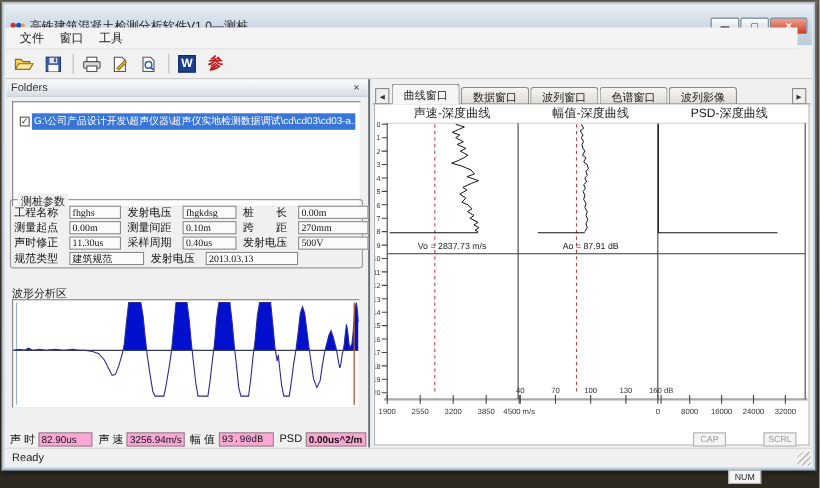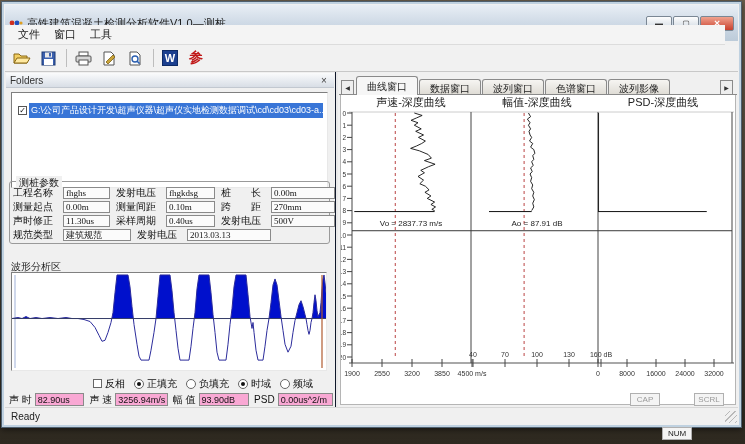--- a/index.html
+++ b/index.html
@@ -72,21 +72,21 @@
   .ctrl-row { position:absolute; left:88px; right:2px; top:305px; height:13px; display:flex; align-items:center; font-size:10px; color:#111; }
   .ctrl { display:flex; align-items:center; margin-right:9px; white-space:nowrap; }
   .cb { width:9px; height:9px; border:1px solid #666; background:#fff; margin-right:3px; }
   .rb { width:10px; height:10px; border:1px solid #666; border-radius:50%; background:#fff; margin-right:3px; position:relative; }
   .rb.sel::after { content:""; position:absolute; left:2px; top:2px; width:4px; height:4px; border-radius:50%; background:#111; }
 
   .read-row { position:absolute; left:4px; right:2px; top:320px; height:15px; display:flex; align-items:center; font-size:10px; color:#111; }
   .rlabel { margin-right:3px; white-space:nowrap; }
   .rbox { background:#f9a8d4; border:1px solid #8a8a8a; height:13px; font-size:9px; line-height:12px;
     padding:0 2px; margin-right:5px; white-space:nowrap; overflow:hidden; }
-  .rw52{width:52px;} .rw56{width:55px;} .rw53{width:53px;} .rw58{width:58px;}
+  .rw52{width:52px;} .rw56{width:55px;} .rw53{width:53px;font-family:Liberation Mono, monospace;} .rw58{width:58px;font-weight:bold;}
   .clipped { position:absolute; left:8px; top:335px; height:5px; overflow:hidden; font-size:8px; color:#666; }
 
   
   .right-pane { position:absolute; left:333px; right:0; top:0; bottom:0; background:#f0f0f0; }
   .tabstrip { position:absolute; left:1px; right:1px; top:3px; height:20px; display:flex; align-items:flex-end; }
   .tab-arrow { width:13px; height:15px; border:1px solid #8a8a8a; background:#eee; font-size:6px; color:#333;
     display:flex; align-items:center; justify-content:center; margin:0 2px 0 2px; }
   .tab-arrow.right { margin-left:auto; margin-right:4px; }
   .tab { height:16px; border:1px solid #8a8a8a; border-bottom:none; border-radius:3px 3px 0 0;
     background:linear-gradient(180deg,#f6f5f2,#dedbd4); font-size:10px; color:#222;
@@ -237,42 +237,20 @@
               </clipPath>
             </defs>
             <line x1="3" y1="2" x2="3" y2="96" stroke="#9fb0d8" stroke-width="1"></line>
             <polygon points="0,46 6,45 10,46 14,44 18,46 24,45 30,46 38,45 46,46 54,45 60,46 66,46 72,47 78,49 83,55 87,63 90,69 93,68 96,60 99,50 101,40 103,20 105,2 116,2 118,14 120,34 122,52 125,72 127,84 129,88 137,88 139,78 142,60 144,46 146,24 148,2 158,2 160,18 162,40 164,58 166,76 168,88 177,88 179,74 181,56 183,40 185,16 187,2 197,2 199,20 201,42 203,60 205,80 207,88 214,88 216,72 218,52 220,36 222,14 224,2 234,2 236,22 238,44 240,56 241,50 242,60 244,78 246,88 251,88 253,74 255,58 257,46 259,30 261,12 263,6 265,12 267,28 269,44 271,58 273,72 276,80 279,74 281,60 283,48 285,40 287,32 289,28 291,34 293,42 294,46 295,52 296,58 297,62 298,58 299,50 300,46 301,40 302,30 303,22 304,28 305,38 306,44 308,40 309,30 310,16 311,6 312,2 313,10 314,20 314,46 0,46" fill="#0010cc" clip-path="url(#wclip)"></polygon>
             <polyline points="0,46 6,45 10,46 14,44 18,46 24,45 30,46 38,45 46,46 54,45 60,46 66,46 72,47 78,49 83,55 87,63 90,69 93,68 96,60 99,50 101,40 103,20 105,2 116,2 118,14 120,34 122,52 125,72 127,84 129,88 137,88 139,78 142,60 144,46 146,24 148,2 158,2 160,18 162,40 164,58 166,76 168,88 177,88 179,74 181,56 183,40 185,16 187,2 197,2 199,20 201,42 203,60 205,80 207,88 214,88 216,72 218,52 220,36 222,14 224,2 234,2 236,22 238,44 240,56 241,50 242,60 244,78 246,88 251,88 253,74 255,58 257,46 259,30 261,12 263,6 265,12 267,28 269,44 271,58 273,72 276,80 279,74 281,60 283,48 285,40 287,32 289,28 291,34 293,42 294,46 295,52 296,58 297,62 298,58 299,50 300,46 301,40 302,30 303,22 304,28 305,38 306,44 308,40 309,30 310,16 311,6 312,2 313,10 314,20" fill="none" stroke="#2a2a9a" stroke-width="1"></polyline>
             <line x1="0" y1="46" x2="314" y2="46" stroke="#333a66" stroke-width="1"></line>
             <line x1="310" y1="2" x2="310" y2="96" stroke="#b05a30" stroke-width="1.2"></line>
           </svg>
       </div>
 
-      <div class="ctrl-row">
-        <span class="ctrl">
-            <span class="cb"></span>
-            <span>反相</span>
-          </span>
-        <span class="ctrl">
-            <span class="rb sel"></span>
-            <span>正填充</span>
-          </span>
-        <span class="ctrl">
-            <span class="rb"></span>
-            <span>负填充</span>
-          </span>
-        <span class="ctrl">
-            <span class="rb sel"></span>
-            <span>时域</span>
-          </span>
-        <span class="ctrl" style="margin-right:0">
-            <span class="rb"></span>
-            <span>频域</span>
-          </span>
-      </div>
 
       <div class="read-row">
         <span class="rlabel">声 时</span>
         <span class="rbox rw52">82.90us</span>
         <span class="rlabel">声 速</span>
         <span class="rbox rw56">3256.94m/s</span>
         <span class="rlabel">幅 值</span>
         <span class="rbox rw53">93.90dB</span>
         <span class="rlabel">PSD</span>
         <span class="rbox rw58" style="margin-right:0">0.00us^2/m</span>

